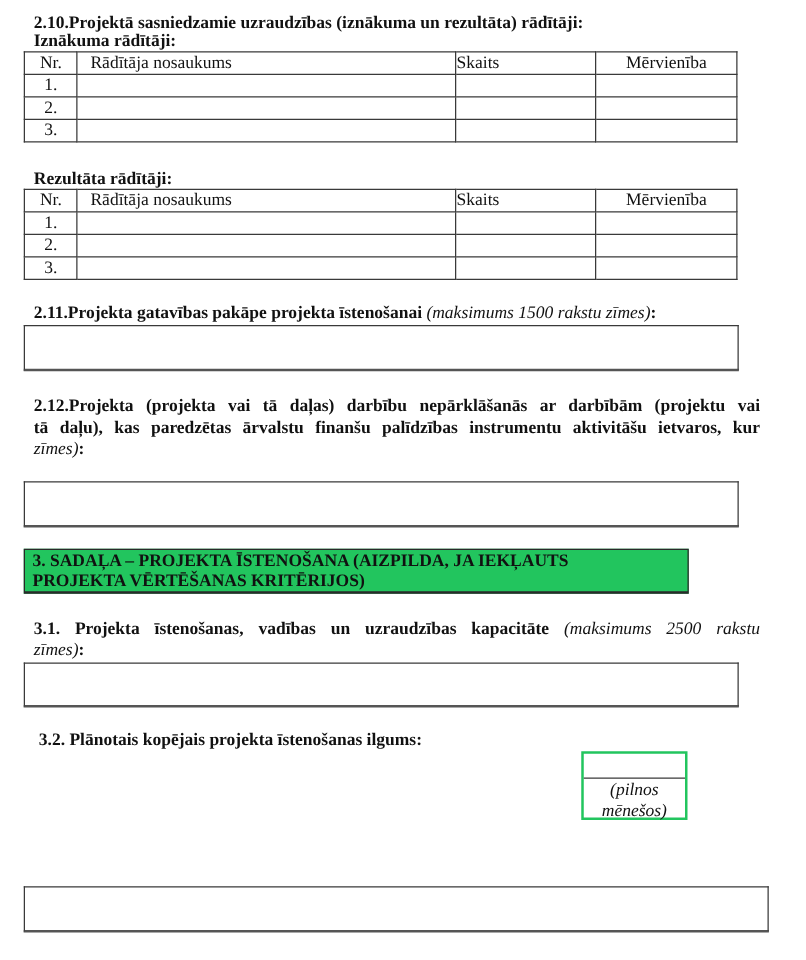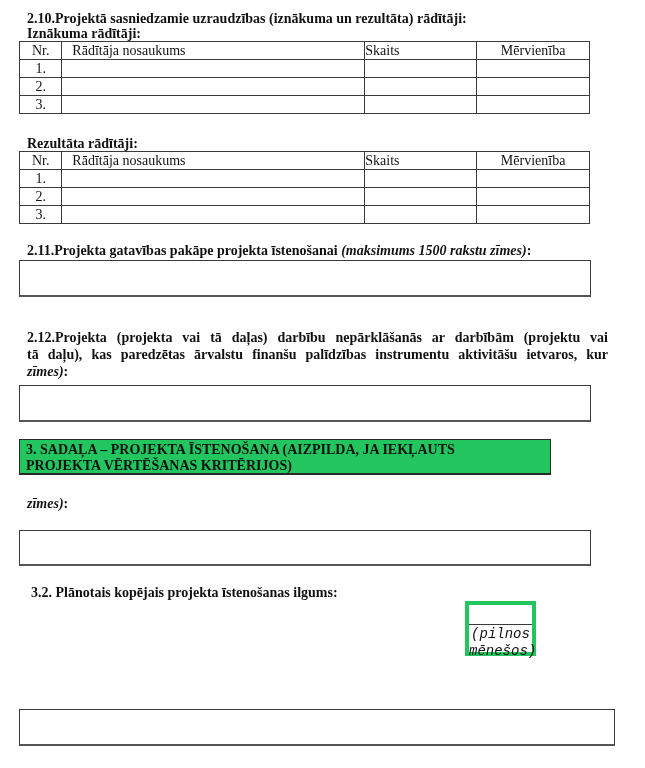--- a/index.html
+++ b/index.html
@@ -1,34 +1,34 @@
 <!DOCTYPE html>
 <html><head>
 <meta charset="utf-8">
 <style>
   html, body { margin: 0; padding: 0; background: #ffffff; }
   body { width: 645px; height: 768px; position: relative; overflow: hidden;
          font-family: "Liberation Serif", serif; color: #111; }
   .abs { position: absolute; }
   .h { font-weight: bold; font-size: 14px; line-height: 15px; }
-  .it { font-style: italic; font-weight: bold; }
+  .it { font-style: italic; font-weight: normal; }
   .just { text-align: justify; text-align-last: justify; }
   table.ind { position: absolute; border-collapse: collapse; left: 19px; width: 571px;
               font-size: 14px; }
   table.ind td { border: 1px solid #3a3a3a; height: 17px; padding: 0; line-height: 15px; }
   table.ind td.nr { width: 42px; text-align: center; }
   table.ind td.name { width: 298px; padding-left: 10px; }
   table.ind td.sk { width: 113px; text-align: left; font-family: Liberation Serif, serif; }
   table.ind td.mv { width: 113px; text-align: center; }
   .box { position: absolute; border: 1px solid #3a3a3a; border-bottom: 2px solid #555; background: #fff; }
   .sec { position: absolute; left: 19px; top: 439px; width: 532px; height: 36px;
          background: #22c55e; border: 1px solid #2a2a2a; border-bottom: 2px solid #2a2a2a;
          font-weight: bold; font-size: 14px; line-height: 16px; padding: 2px 0 0 6px; box-sizing: border-box; color: #111; }
-  .small-box { position: absolute; left: 465px; top: 601px; width: 71px; height: 55px;
-               border: 4px solid #22c55e; box-sizing: border-box; font-family: Liberation Mono, monospace; }
+  .small-box { position: absolute; left: 465px; top: 601px; width: 85px; height: 55px;
+               border: 2px solid #22c55e; box-sizing: border-box; }
   .small-box .top { height: 19px; border-bottom: 1px solid #3a3a3a; }
   .small-box .unit { font-style: italic; font-size: 14px; line-height: 17px; text-align: center; padding-top: 1px; }
 </style>
 </head>
 <body>
 
 <div class="abs h" style="left:27px; top:11px;">2.10.Projektā sasniedzamie uzraudzības (iznākuma un rezultāta) rādītāji:</div>
 <div class="abs h" style="left:27px; top:26px;">Iznākuma rādītāji:</div>
 
 <table class="ind" style="top:41px;">
@@ -87,33 +87,34 @@
     <td class="name"></td>
     <td class="sk"></td>
     <td class="mv"></td>
   </tr>
 </tbody>
   </table>
 
 <div class="abs h" style="left:27px; top:243px;"><span>2.11.Projekta gatavības pakāpe projekta īstenošanai </span><span class="it">(maksimums 1500 rakstu zīmes)</span><span>:</span></div>
 <div class="box" style="left:19px; top:260px; width:570px; height:34px;"></div>
 
-<div class="abs h" style="left:27px; top:330px; width:581px;">
+<div class="abs h" style="left:27px; top:318px; width:581px;">
   <div class="just" style="height:17px;">2.12.Projekta (projekta vai tā daļas) darbību nepārklāšanās ar darbībām (projektu vai</div>
   <div class="just" style="height:17px;">tā daļu), kas paredzētas ārvalstu finanšu palīdzības instrumentu aktivitāšu ietvaros, kur</div>
   <div style="height:17px;"><span class="it">zīmes)</span><span>:</span></div>
 </div>
 <div class="box" style="left:19px; top:385px; width:570px; height:34px;"></div>
 
 <div class="sec">
   <div>3.  SADAĻA – PROJEKTA ĪSTENOŠANA (AIZPILDA, JA IEKĻAUTS</div>
   <div>PROJEKTA VĒRTĒŠANAS KRITĒRIJOS)</div>
 </div>
 
 <div class="abs h" style="left:27px; top:496px; width:581px;">
+  <div class="just" style="height:17px;"><span>3.1. Projekta īstenošanas, vadības un uzraudzības kapacitāte </span><span class="it">(maksimums 2500 rakstu</span></div>
   <div style="height:17px;"><span class="it">zīmes)</span><span>:</span></div>
 </div>
 <div class="box" style="left:19px; top:530px; width:570px; height:33px;"></div>
 
 <div class="abs h" style="left:31px; top:585px;">3.2. Plānotais kopējais projekta īstenošanas ilgums:</div>
 <div class="small-box">
   <div class="top"></div>
   <div class="unit">
     <div>(pilnos</div>
     <div>mēnešos)</div>

